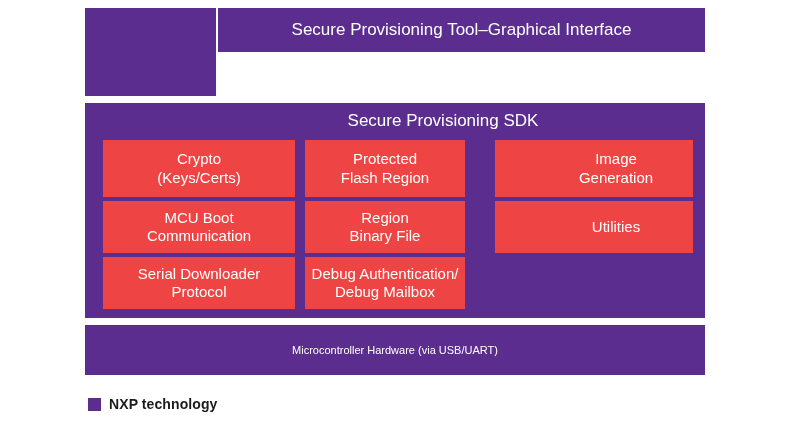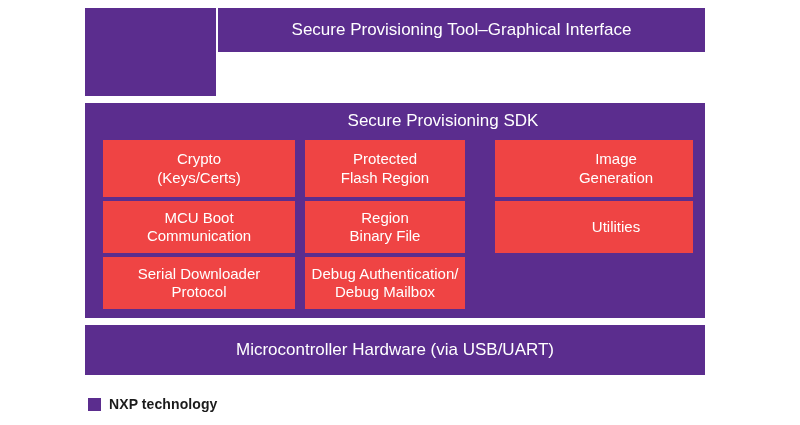--- a/index.html
+++ b/index.html
@@ -114,21 +114,21 @@
   .cell.empty {
     background: transparent;
   }
 
   
   .bar-hw {
     left: 85px;
     top: 325px;
     width: 620px;
     height: 50px;
-    font-size: 17px;
+    font-size: 11px;
   }
 
   
   .legend {
     position: absolute;
     left: 88px;
     top: 396px;
     display: flex;
     align-items: center;
   }

